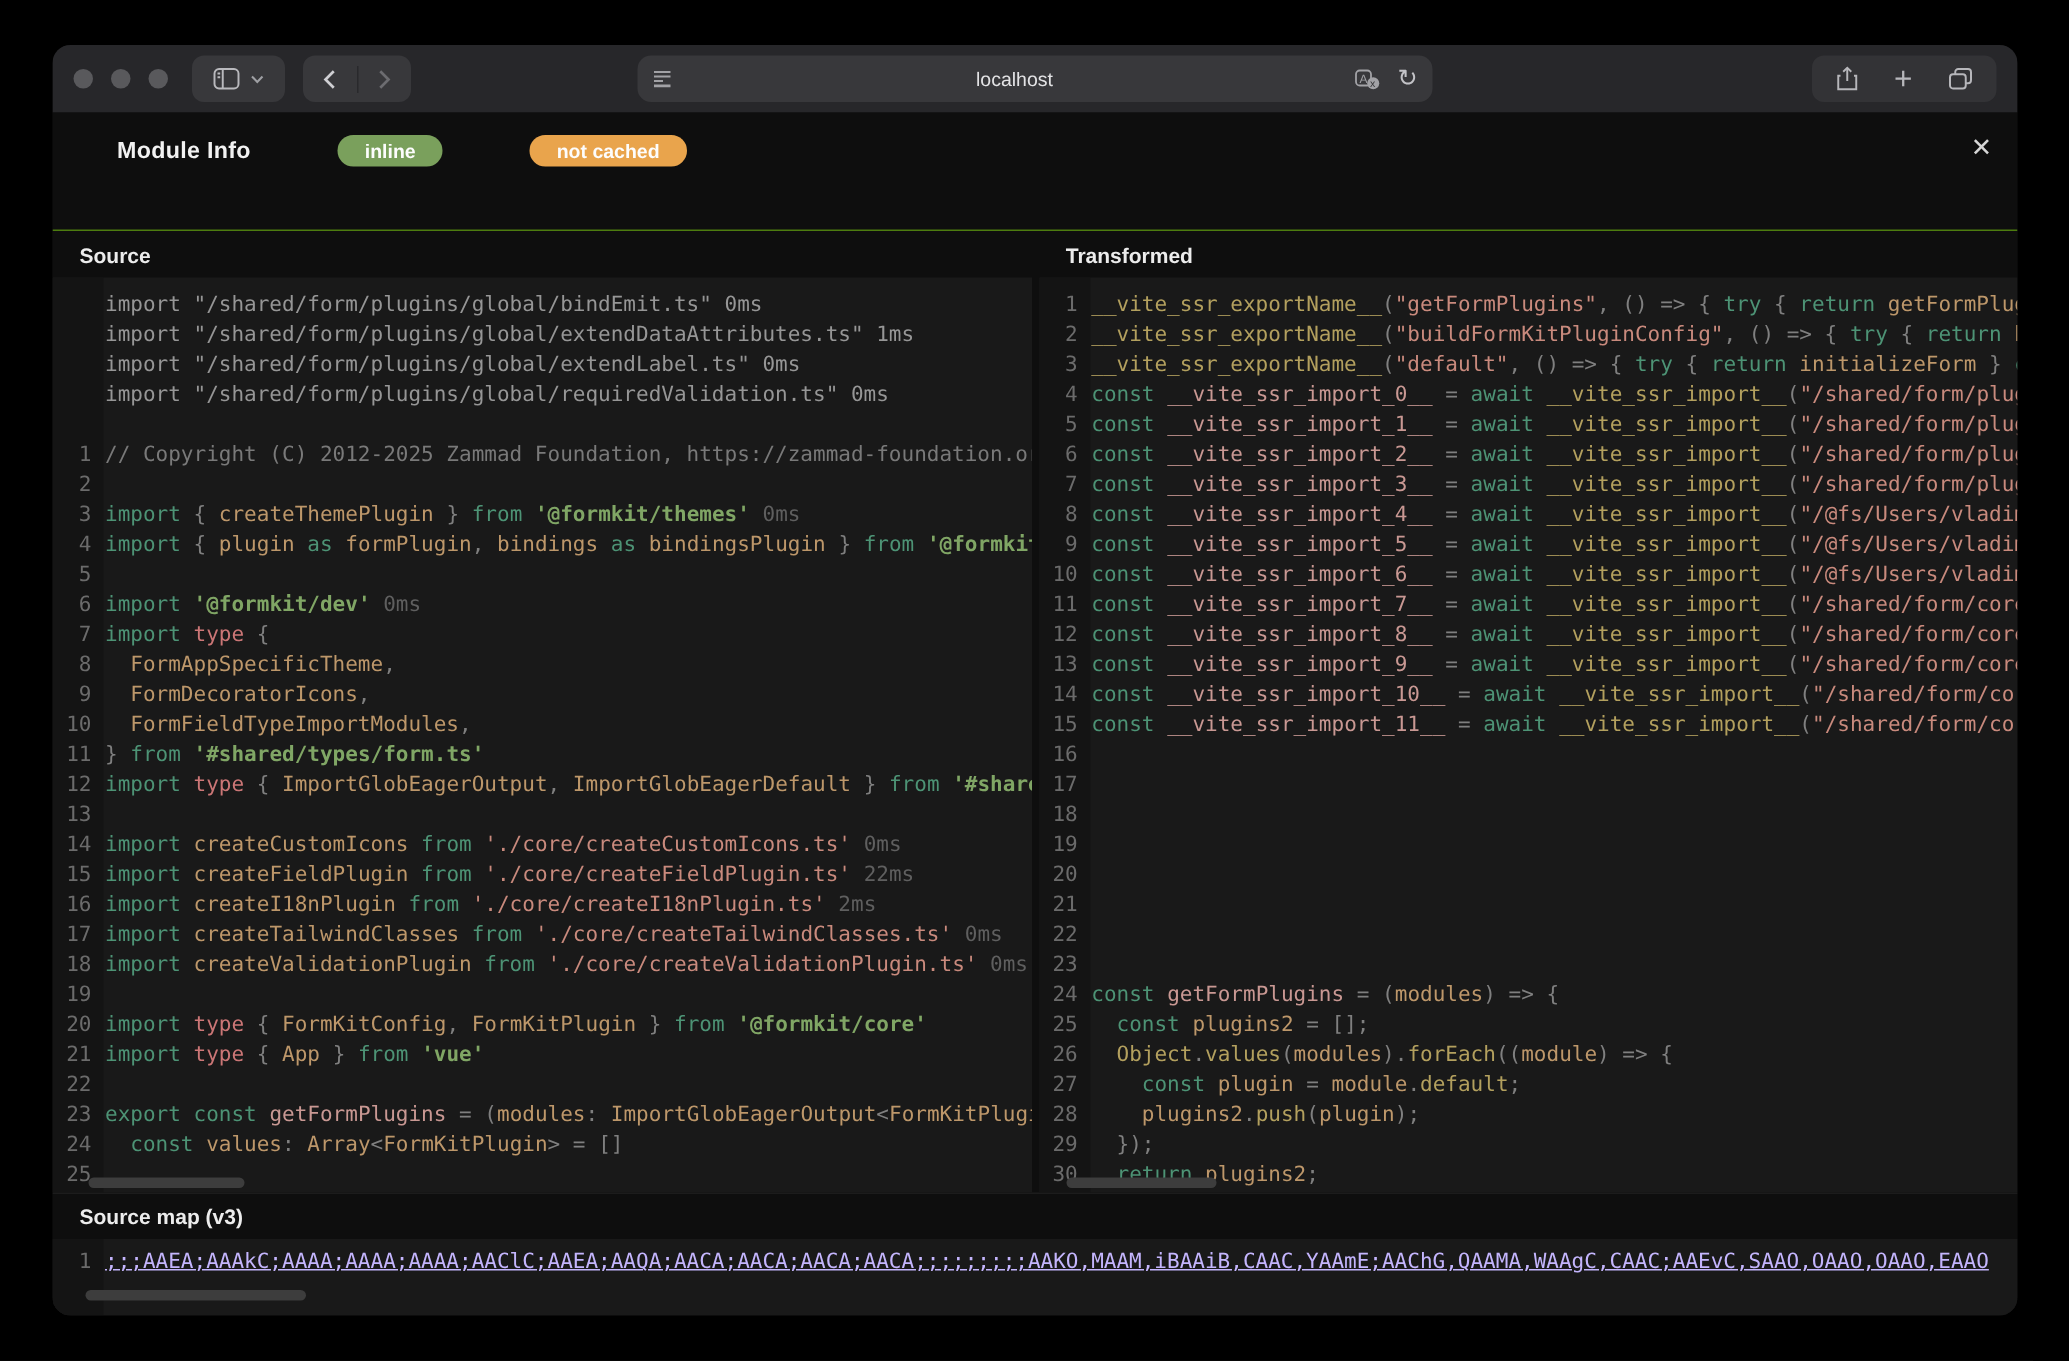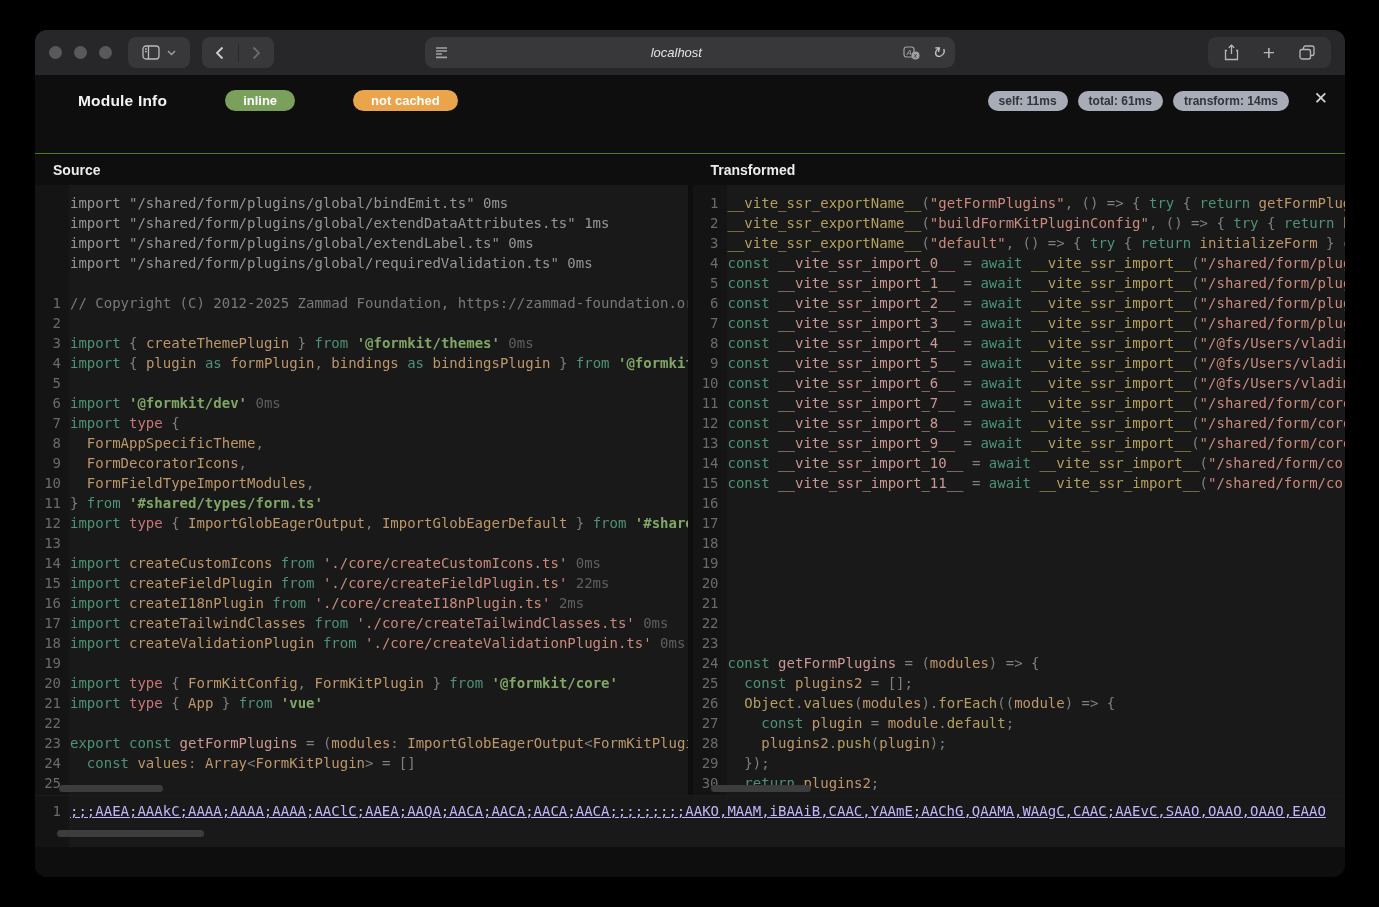--- a/index.html
+++ b/index.html
@@ -13,21 +13,21 @@
   .toolbar { position:relative; height:45px; background:#27272a; display:flex; align-items:center; padding:0 14px; }
   .tl-group { display:flex; gap:12px; margin-right:16px; }
   .tl { width:13px; height:13px; border-radius:50%; background:#59595c; }
   .tb-btn { background:#38383b; border:none; border-radius:8px; height:31px; display:flex;
             align-items:center; justify-content:center; color:#b9b9bd; cursor:default; }
   .sidebar-btn { width:62px; gap:7px; }
   .nav-pill { width:72px; background:#38383b; border-radius:8px; height:31px; display:flex; align-items:center; }
   .nav-half { flex:1; display:flex; align-items:center; justify-content:center; height:100%; }
   .nav-div { width:1px; height:18px; background:#29292c; }
   .urlbar { position:absolute; left:50%; transform:translateX(-50%); width:530px; height:31px;
-            background:#38383b; border-radius:9px; display:flex; align-items:center; padding:0 10px;font-style:italic; }
+            background:#38383b; border-radius:9px; display:flex; align-items:center; padding:0 10px; }
   .url-text { flex:1; text-align:center; color:#e3e3e5; font-size:13px; }
   .url-right { display:flex; align-items:center; gap:12px; }
   .right-cluster { position:absolute; right:14px; top:7px; height:31px; background:#333336;
                    border-radius:8px; display:flex; align-items:center; gap:24px; padding:0 16px; }
   .glyph { color:#b7b7bb; font-size:15px; line-height:1; }
 
   
   .page { position:relative; height:802px; background:#0e0e0e; }
   .mod-header { position:relative; height:78px; padding:15px 18px 0 18px; }
   .title-row { display:flex; align-items:center; gap:10px; }
@@ -163,25 +163,20 @@
     </div>
   </div>
 
   <div class="page">
 
     <div class="mod-header">
       <div class="title-row">
         <span class="mi-title">Module Info</span>
         <span class="badge" style="background: rgb(122, 160, 92);">inline</span>
         <span class="badge" style="background: rgb(233, 164, 76);">not cached</span>
-      </div>
-      <div class="stats">
-        <span class="stat">self: 11ms</span>
-        <span class="stat">total: 61ms</span>
-        <span class="stat">transform: 14ms</span>
       </div>
       <button class="close-x">✕</button>
     </div>
 
     <div class="panels">
       <section class="panel">
         <div class="panel-header">Source</div>
         <div class="code">
           <div class="hthumb" style="left:24px;width:104px;bottom:3px;"></div>
         <div class="gutterbg"></div>
@@ -250,20 +245,21 @@
             <div class="row"><span class="ln">26</span><span class="ct"><span class="tk-pun">  </span><span class="tk-fn">Object</span><span class="tk-pun">.</span><span class="tk-fn">values</span><span class="tk-pun">(</span><span class="tk-id">modules</span><span class="tk-pun">).</span><span class="tk-fn">forEach</span><span class="tk-pun">((</span><span class="tk-id">module</span><span class="tk-pun">) =&gt; {</span></span></div>
             <div class="row"><span class="ln">27</span><span class="ct"><span class="tk-kw">    const </span><span class="tk-id">plugin</span><span class="tk-pun"> = </span><span class="tk-id">module</span><span class="tk-pun">.</span><span class="tk-fn">default</span><span class="tk-pun">;</span></span></div>
             <div class="row"><span class="ln">28</span><span class="ct"><span class="tk-pun">    </span><span class="tk-id">plugins2</span><span class="tk-pun">.</span><span class="tk-fn">push</span><span class="tk-pun">(</span><span class="tk-id">plugin</span><span class="tk-pun">);</span></span></div>
             <div class="row"><span class="ln">29</span><span class="ct"><span class="tk-pun">  });</span></span></div>
             <div class="row"><span class="ln">30</span><span class="ct"><span class="tk-kw">  return</span><span class="tk-pun"> </span><span class="tk-id">plugins2</span><span class="tk-pun">;</span></span></div>
           </div>
       </section>
     </div>
 
     <div class="smap">
+      <div class="smap-header">Source map (v3)</div>
       <div class="smap-code code" style="padding-top:5px;">
         <div class="hthumb" style="left:22px;width:147px;bottom:10px;"></div>
       <div class="gutterbg"></div>
           <div class="row"><span class="ln">1</span><span class="ct"><span class="tk-map">;;;AAEA;AAAkC;AAAA;AAAA;AAAA;AAClC;AAEA;AAQA;AACA;AACA;AACA;AACA;;;;;;;;;AAKO,MAAM,iBAAiB,CAAC,YAAmE;AAChG,QAAMA,WAAgC,CAAC;AAEvC,SAAO,OAAO,OAAO,EAAO</span></span></div>
         </div>
     </div>
 
   </div>
 </div>
 

